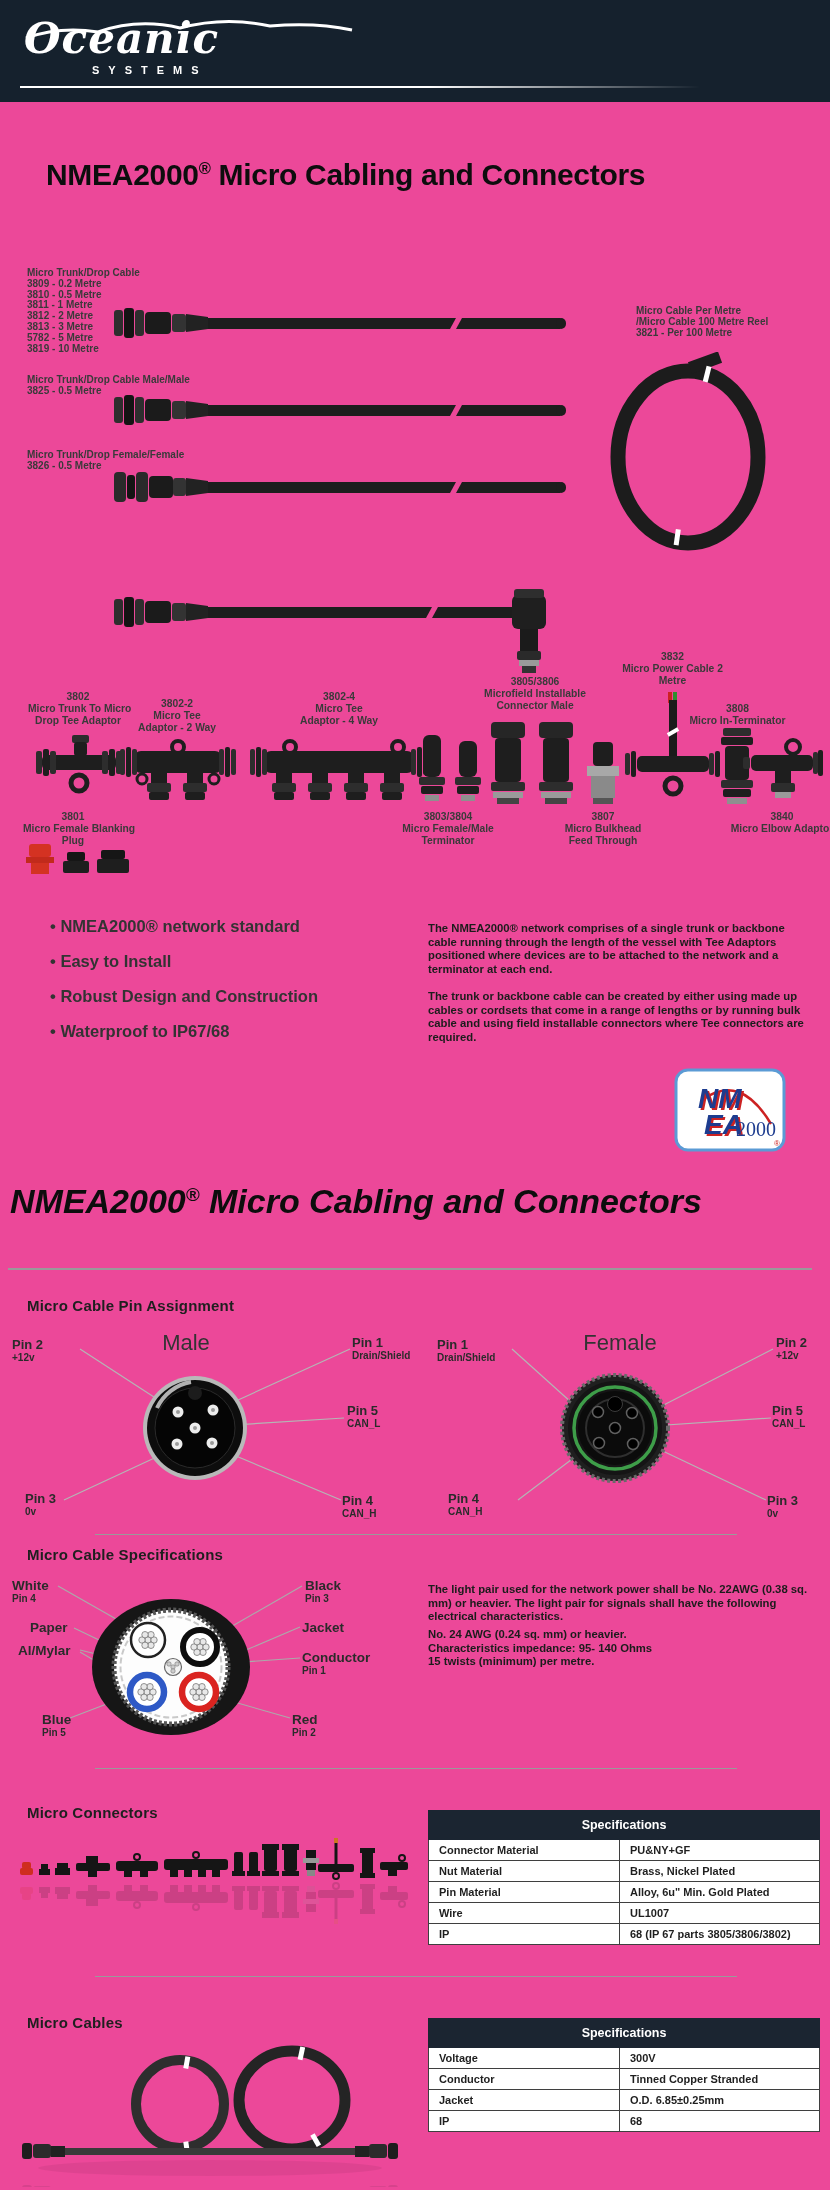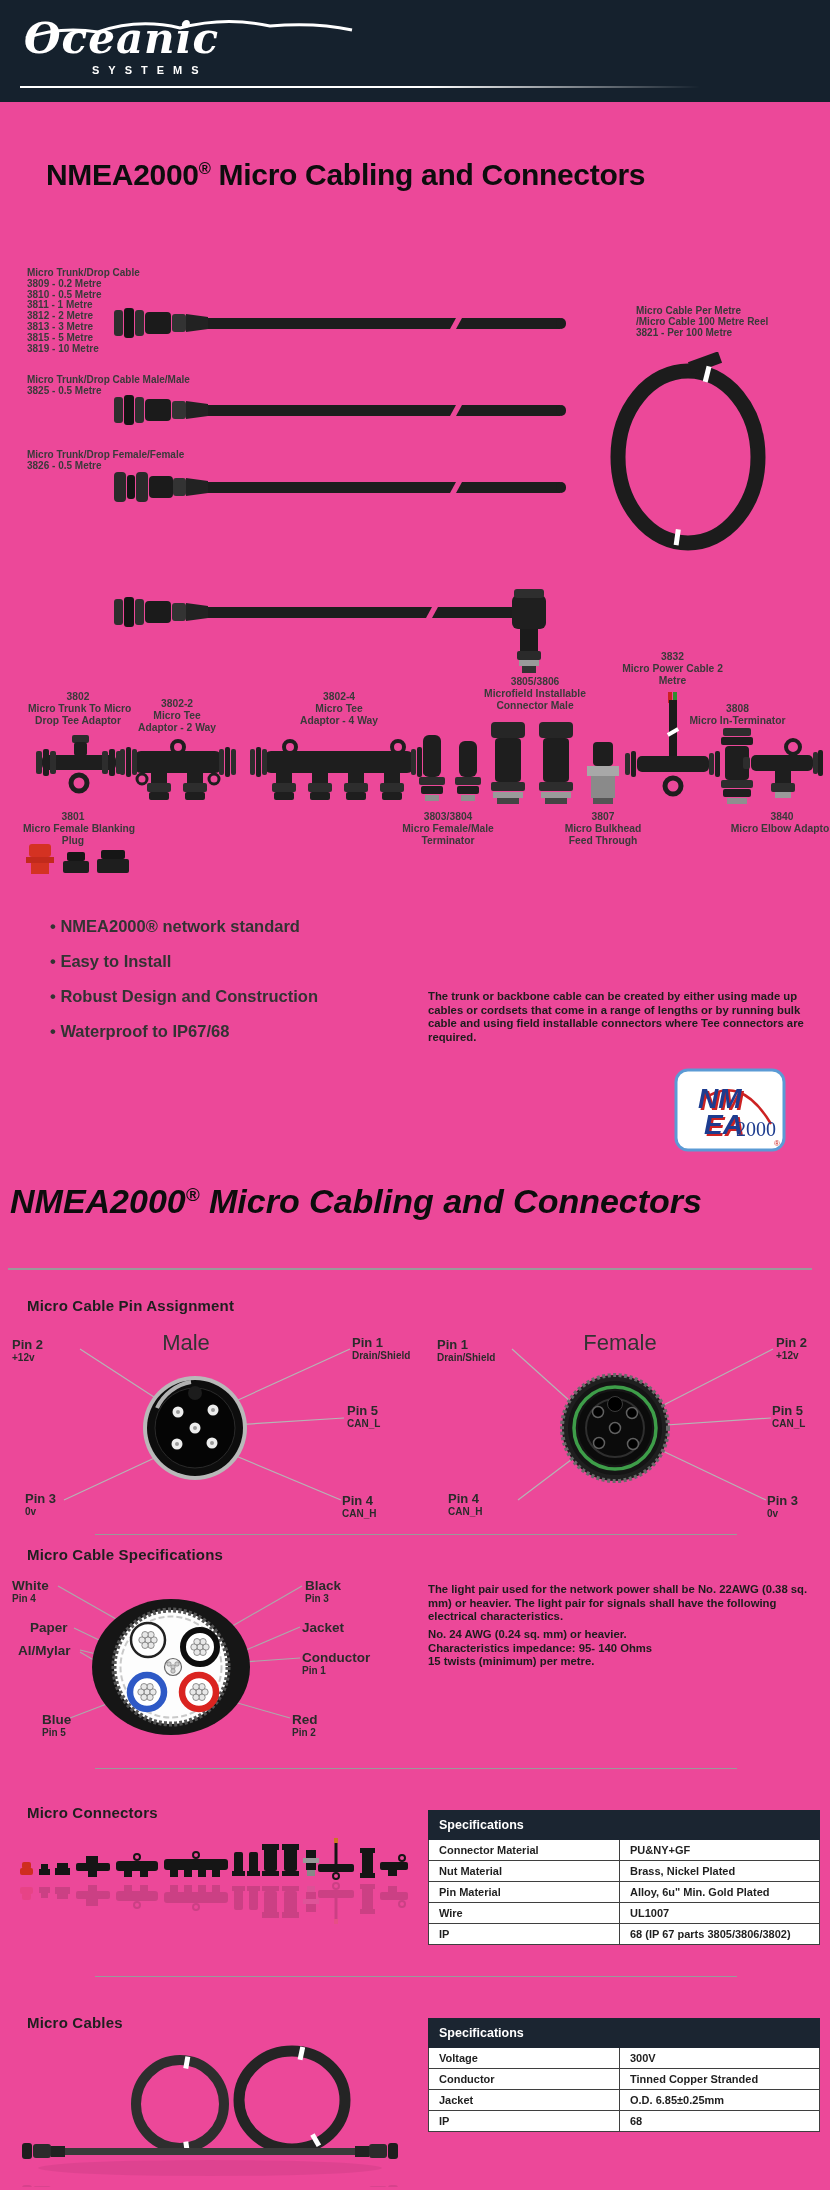--- a/index.html
+++ b/index.html
@@ -33,21 +33,21 @@
   
   .intro{width:382px;font-size:11.3px;font-weight:bold;color:#1c1c1c;line-height:13.6px}
   
   .gender{position:absolute;width:100px;text-align:center;font-size:22px;color:#333}
   .pinname{font-size:13px;line-height:15px;font-weight:bold;color:#2b2b2b;white-space:nowrap}
   .pinsub{font-size:10px;font-weight:bold;color:#2b2b2b;white-space:nowrap}
   
   .co-name{font-size:13.5px;line-height:15px;font-weight:bold;color:#2b2b2b;white-space:nowrap}
   
   .spec{border-collapse:collapse;width:392px;background:#fff}
-  .spec th{background:#1b2531;color:#fff;font-size:12.5px;font-weight:bold;text-align:left;
+  .spec th{background:#1b2531;color:#fff;font-size:12.5px;font-weight:bold;text-align:center;
            padding:7px 10px;border:1px solid #1b2531}
   .spec td{font-size:11px;font-weight:bold;color:#1f1f1f;padding:3px 10px;height:14px;
            border:1px solid #3f3f3f}
   .spec td:first-child{width:170px}
 </style>
 </head>
 <body>
 
 <div id="page">
 
@@ -63,21 +63,21 @@
     <span>NMEA2000</span><span class="sup">®</span><span> Micro Cabling and Connectors</span>
   </div>
 
   <div class="lbl plist" style="left:27px;top:268px">
     <span>Micro Trunk/Drop Cable</span>
     <span>3809 - 0.2 Metre</span>
     <span>3810 - 0.5 Metre</span>
     <span>3811 - 1 Metre</span>
     <span>3812 - 2 Metre</span>
     <span>3813 - 3 Metre</span>
-    <span>3815 - 5 Metre</span>
+    <span>5782 - 5 Metre</span>
     <span>3819 - 10 Metre</span>
   </div>
   <svg class="abs" style="left:112px;top:303px" width="456" height="40" viewBox="0 0 456 40">
     <g fill="#1d1d1d">
       <rect x="2" y="7" width="9" height="26" rx="3" fill="#2e2e2e"></rect>
         <rect x="12" y="5" width="10" height="30" rx="3" fill="#141414"></rect>
       <rect x="23" y="7" width="9" height="26" rx="3" fill="#2e2e2e"></rect>
         <rect x="33" y="9" width="26" height="22" rx="4" fill="#1b1b1b"></rect>
       <rect x="60" y="11" width="14" height="18" rx="3" fill="#333"></rect>
         <path d="M74 11 L96 14 L96 26 L74 29 Z" fill="#222"></path>
@@ -340,20 +340,21 @@
       <rect x="72" y="17" width="32" height="14" rx="2" fill="#1e1e1e"></rect>
   </svg>
 
   <ul class="abs features">
     <li>NMEA2000® network standard</li>
     <li>Easy to Install</li>
     <li>Robust Design and Construction</li>
     <li>Waterproof to IP67/68</li>
   </ul>
 
+  <div class="abs intro" style="left:428px;top:922px">The NMEA2000® network comprises of a single trunk or backbone cable running through the length of the vessel with Tee Adaptors positioned where devices are to be attached to the network and a terminator at each end.</div>
   <div class="abs intro" style="left:428px;top:990px">The trunk or backbone cable can be created by either using made up cables or cordsets that come in a range of lengths or by running bulk cable and using field installable connectors where Tee connectors are required.</div>
 
   <svg class="abs" style="left:674px;top:1068px" width="112" height="84">
     <rect x="2" y="2" width="108" height="80" rx="12" fill="#fff" stroke="#5b9bd5" stroke-width="3"></rect>
     <path d="M28 32 Q66 4 97 56" stroke="#cc2222" stroke-width="2.5" fill="none"></path>
     <text x="26" y="42" font-family="Liberation Sans,sans-serif" font-size="28" font-weight="bold" font-style="italic" fill="#cc2222">NM</text>
     <text x="24" y="40" font-family="Liberation Sans,sans-serif" font-size="28" font-weight="bold" font-style="italic" fill="#1d3c8f">NM</text>
     <text x="32" y="68" font-family="Liberation Sans,sans-serif" font-size="28" font-weight="bold" font-style="italic" fill="#cc2222">EA</text>
     <text x="30" y="66" font-family="Liberation Sans,sans-serif" font-size="28" font-weight="bold" font-style="italic" fill="#1d3c8f">EA</text>
     <text x="62" y="68" font-family="Liberation Serif,serif" font-size="20" fill="#1d3c8f">2000</text>

